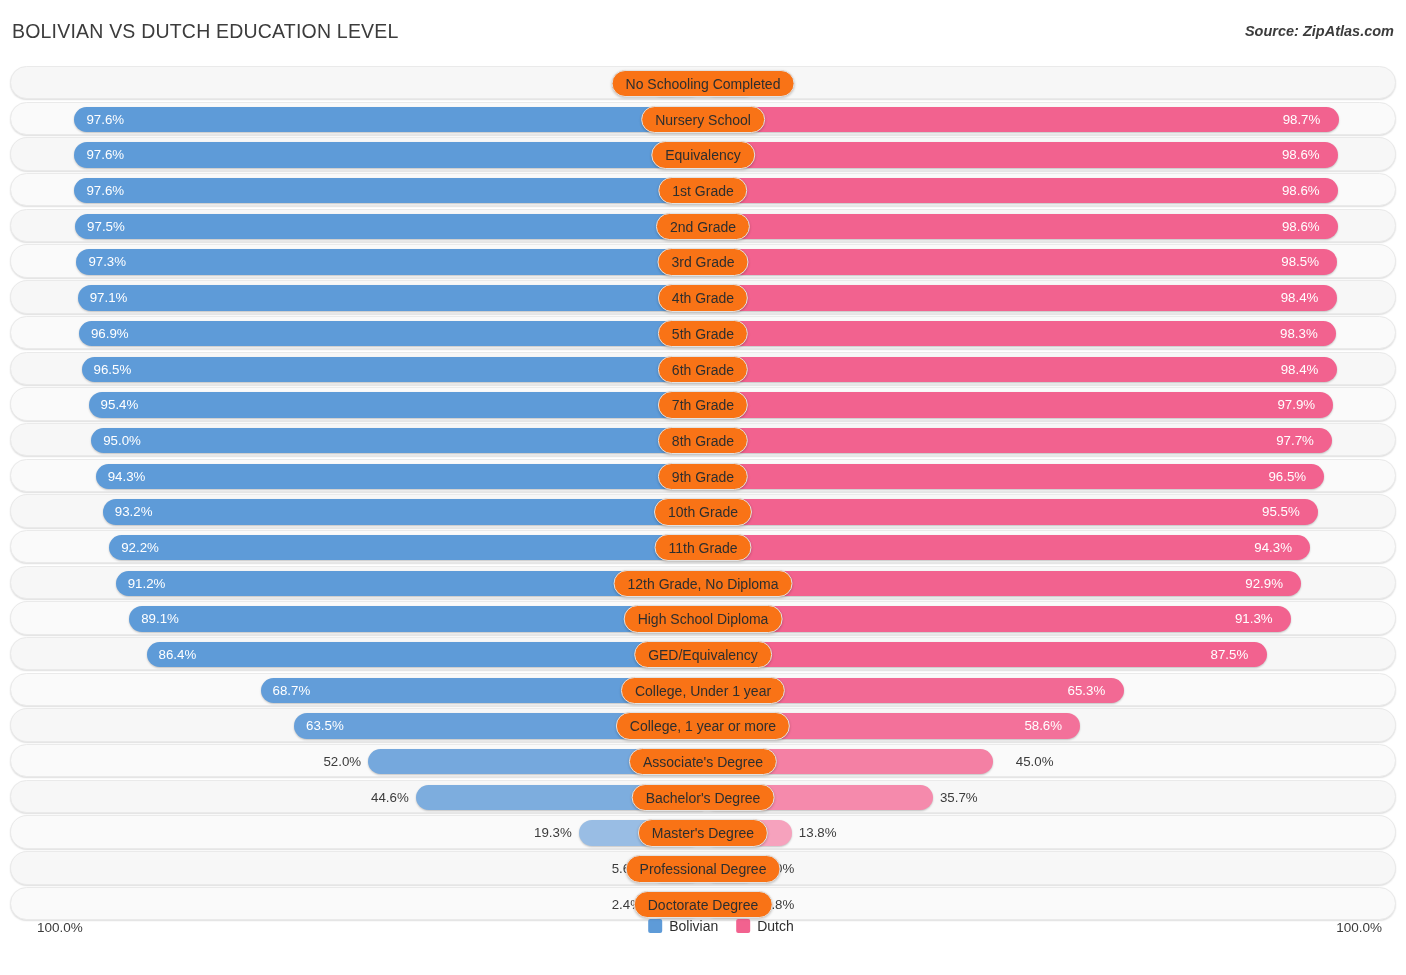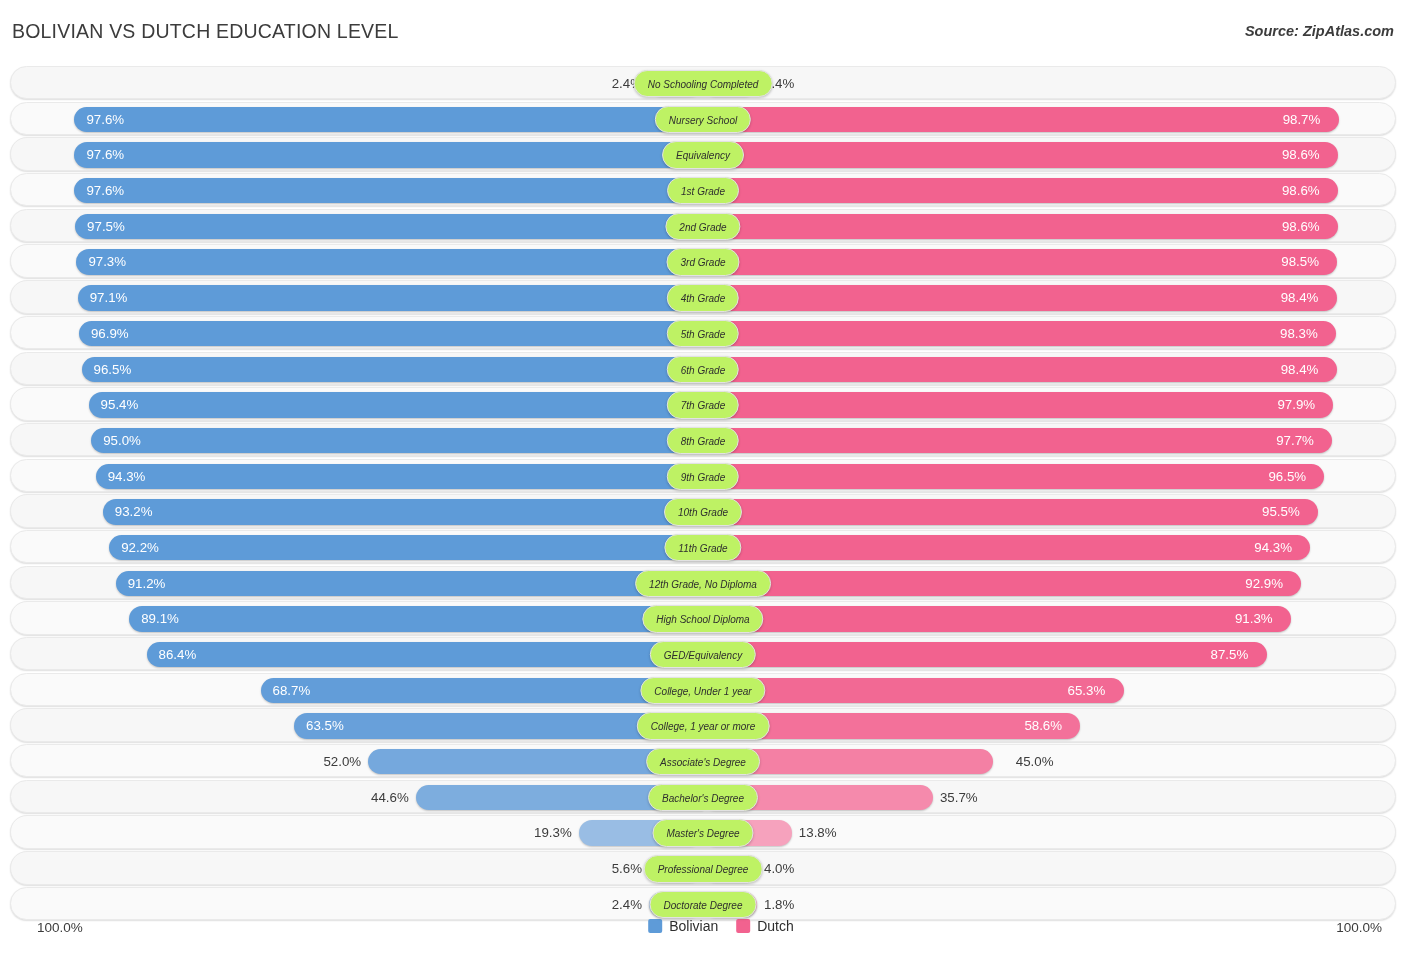--- a/index.html
+++ b/index.html
@@ -100,29 +100,28 @@
 
   
   .pill {
     position: absolute;
     left: 50%;
     top: 3px;
     transform: translateX(-50%);
     height: 27.4px;
     line-height: 27.4px;
     padding: 0 13px;
-    background: #bef264;
+    background: #f97316;
     border: 1px solid #e2e2e2;
     border-radius: 14px;
-    font-size: 10px;
+    font-size: 14px;
     color: #2e2e2e;
     white-space: nowrap;
     box-shadow: 0 1px 2.5px rgba(0,0,0,0.22);
     z-index: 5;
-    font-style: italic;
   }
 
   
   .footer {
     position: absolute;
     left: 0; bottom: 8px;
     width: 1406px; height: 26px;
   }
   .axis-left {
     position: absolute;

